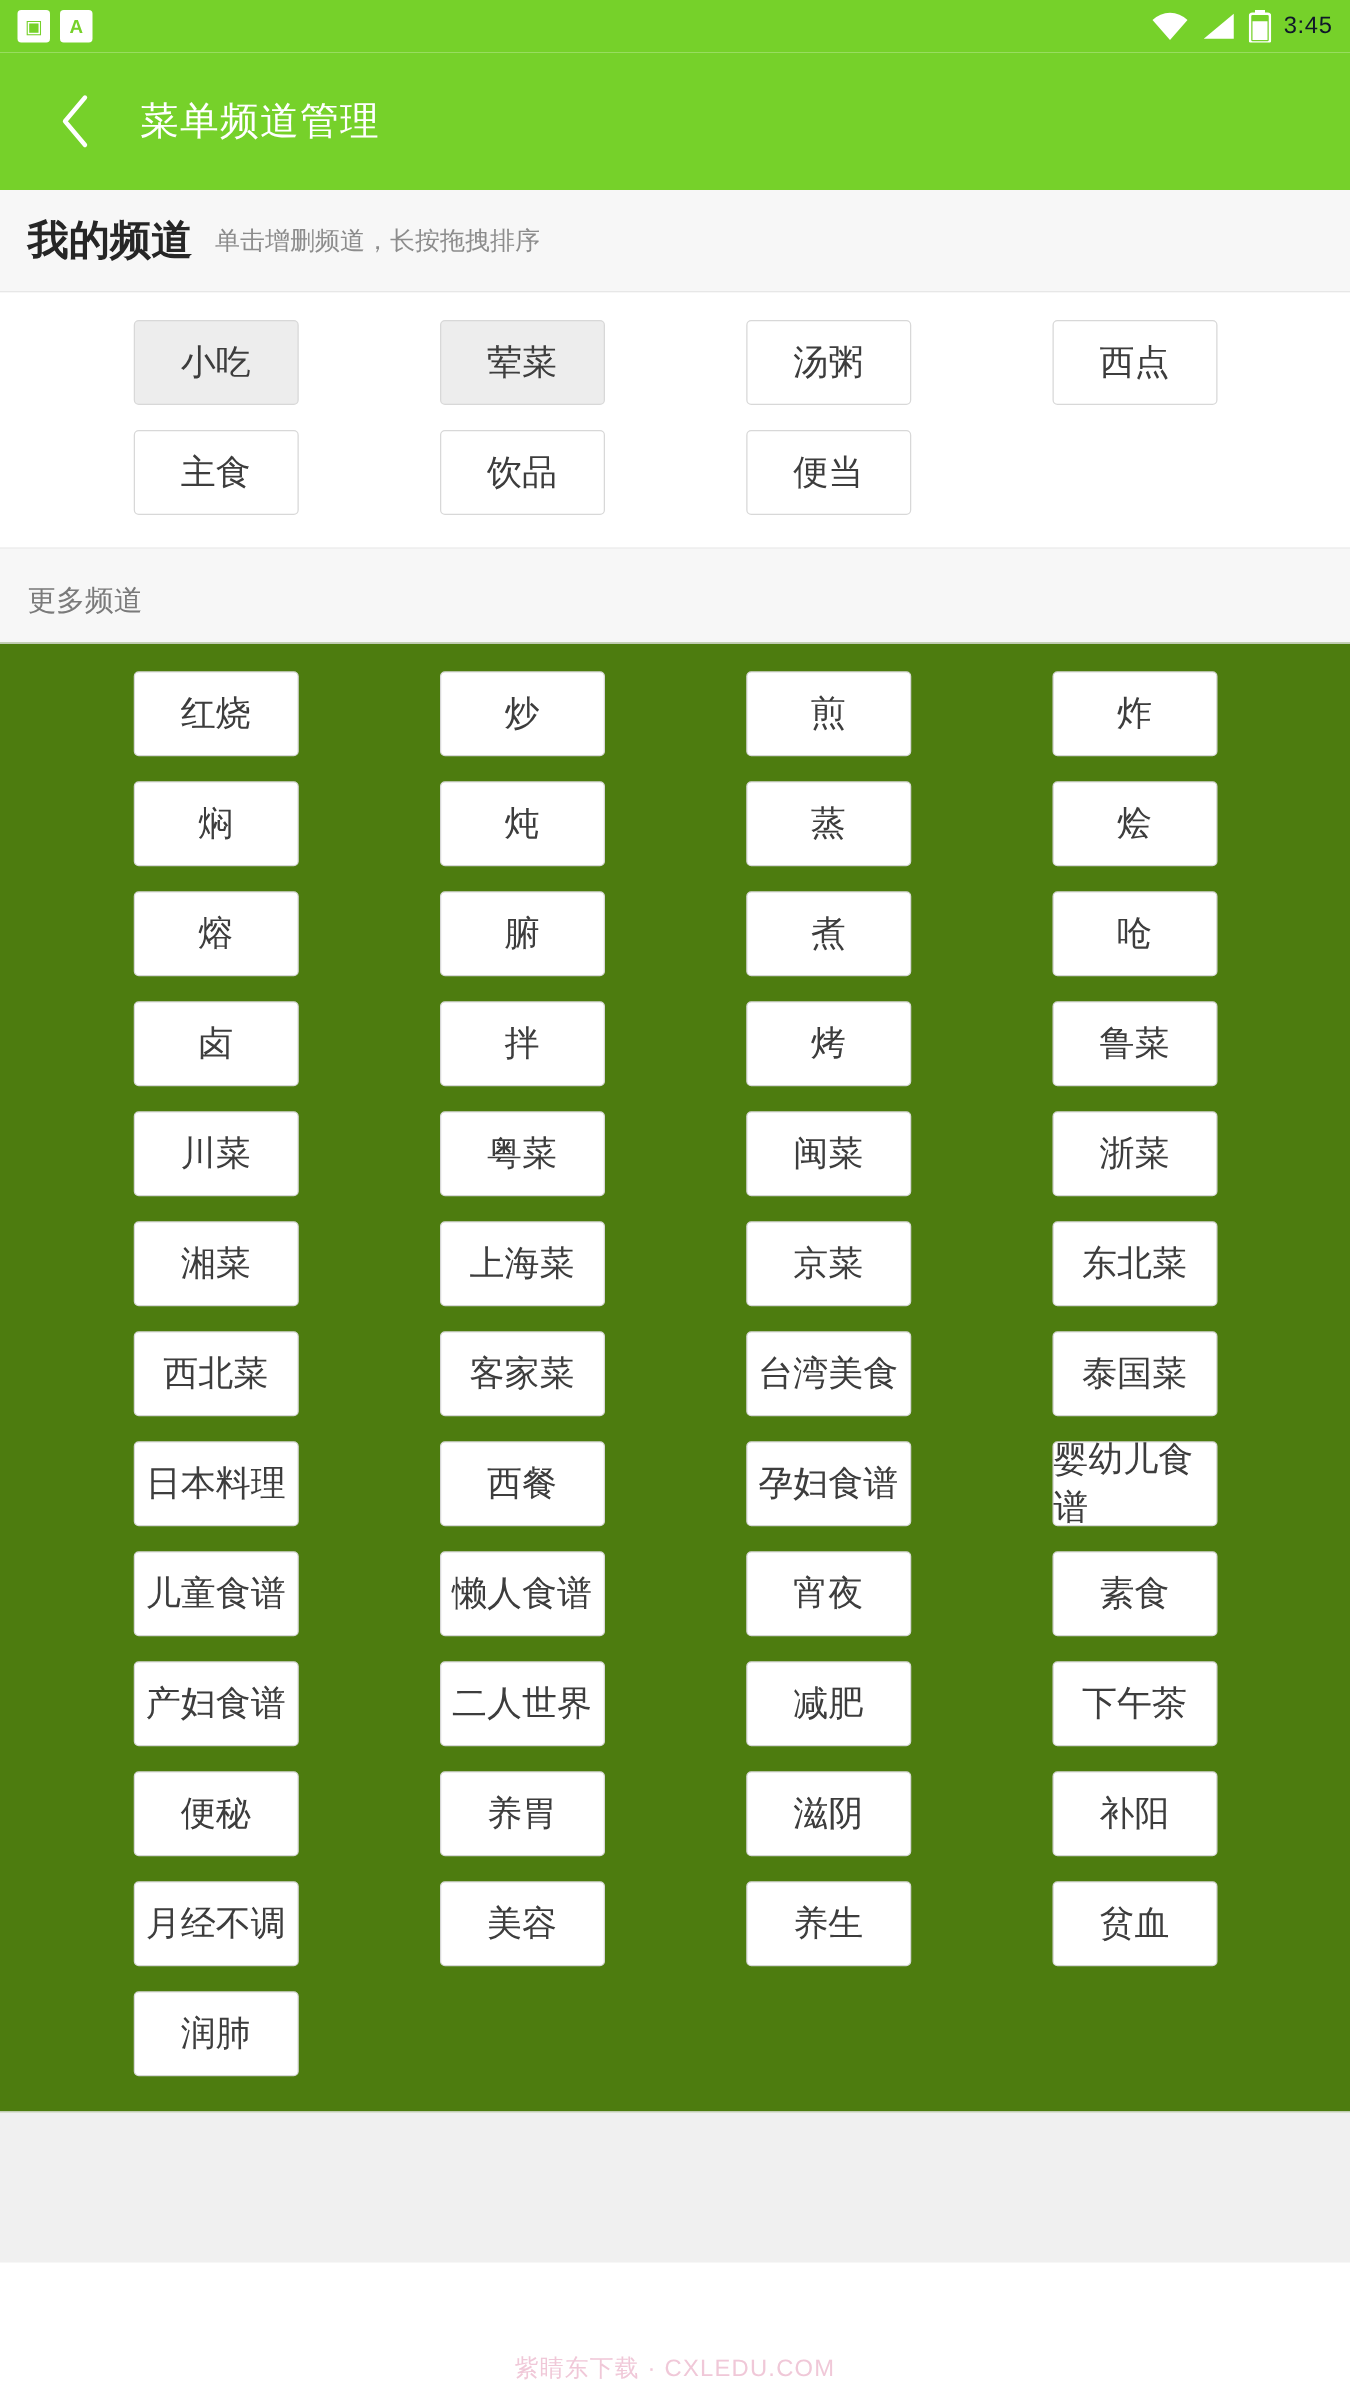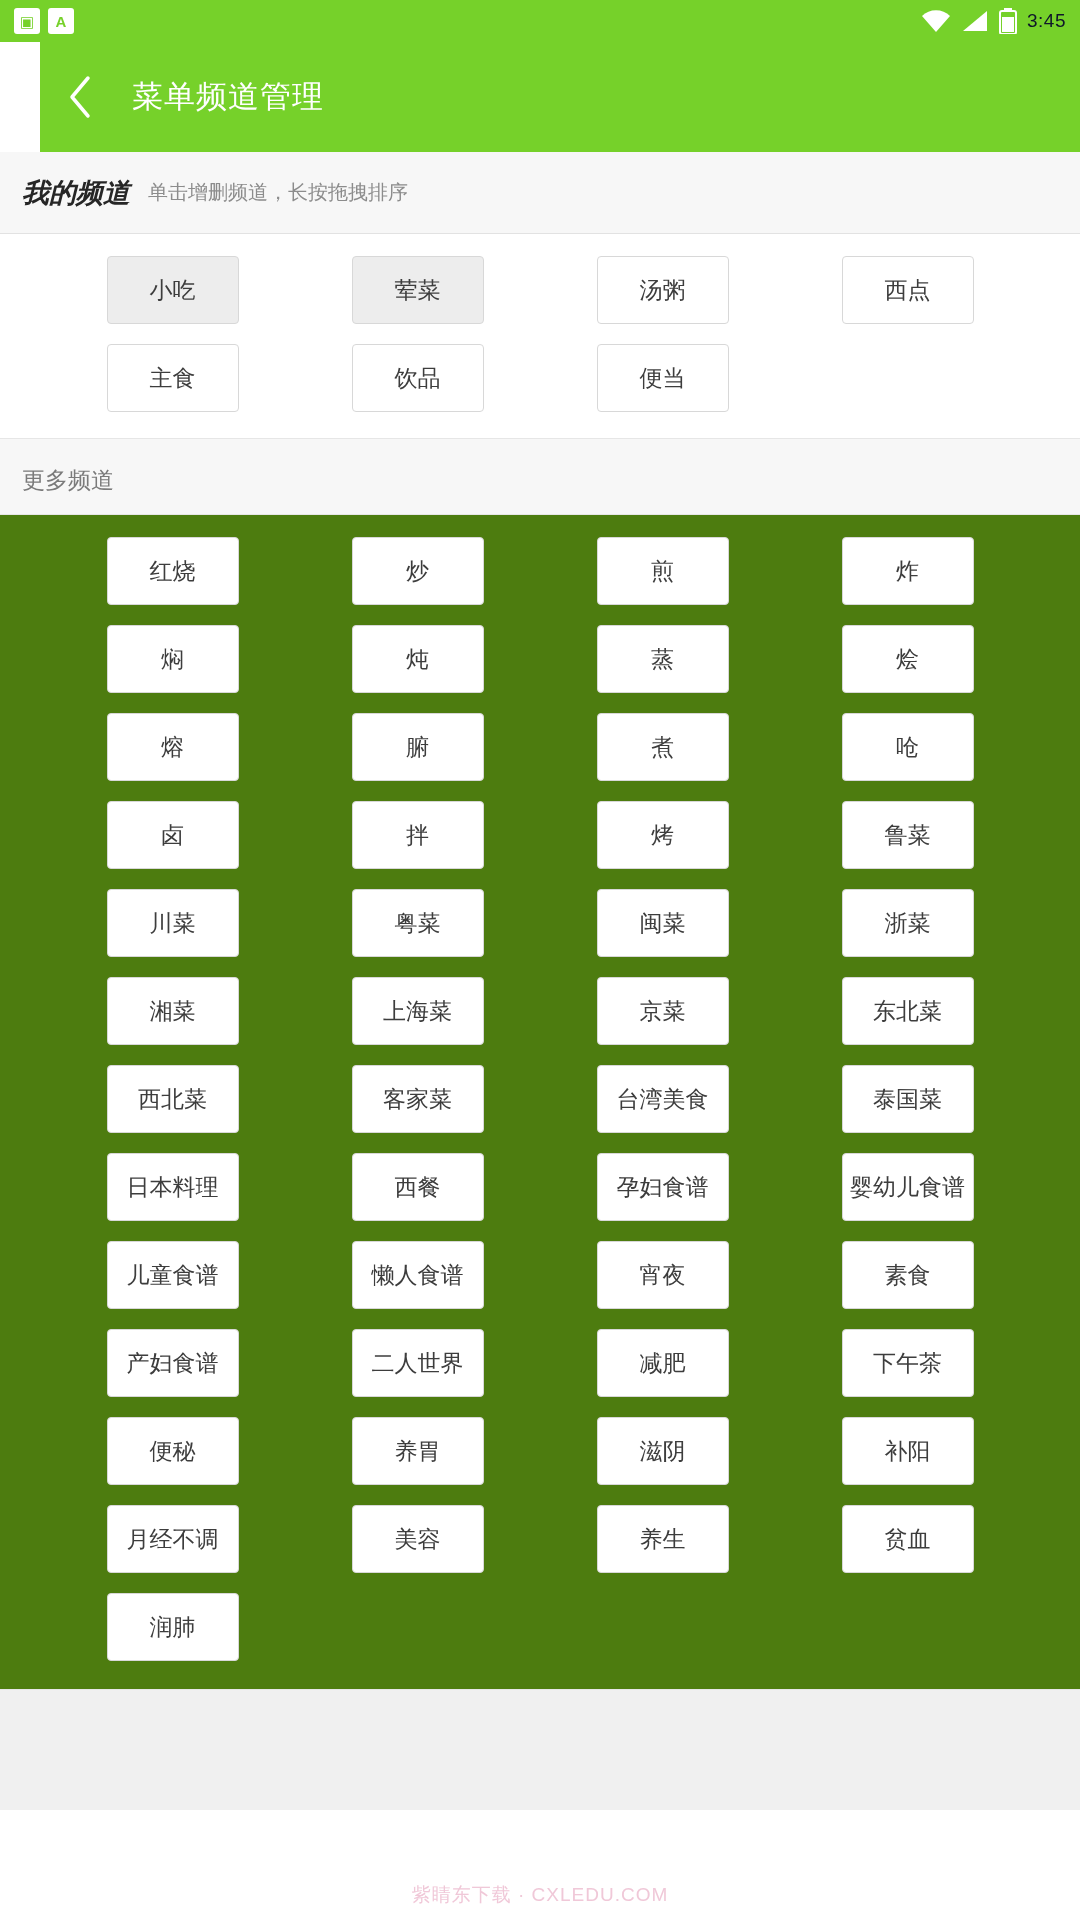--- a/index.html
+++ b/index.html
@@ -58,23 +58,22 @@
     letter-spacing: 0.5px;
     color: #0f172a;
   }
 
   
   .app-bar {
     height: 110px;
     background: #76d12a;
     display: flex;
     align-items: center;
-    padding: 0 16px;
-    box-sizing: border-box;
-    margin-left: 40px;
+    padding: 0 36px;
+    box-sizing: border-box;
   }
   .back-btn {
     width: 48px;
     height: 48px;
     display: flex;
     align-items: center;
     justify-content: center;
     cursor: pointer;
   }
   .back-btn svg { display: block; }
@@ -89,24 +88,23 @@
   .section-header {
     height: 82px;
     background: #f7f7f7;
     display: flex;
     align-items: center;
     padding: 0 22px;
     box-sizing: border-box;
     border-bottom: 1px solid #e2e2e2;
   }
   .section-title {
-    font-size: 27px;
+    font-size: 33px;
     font-weight: bold;
     color: #262626;
-    font-style: italic;
   }
   .section-hint {
     font-size: 20px;
     color: #8c8c8c;
     margin-left: 18px;
   }
 
   
   .panel {
     background: #ffffff;
@@ -123,21 +121,21 @@
   }
   .chip {
     width: 132px;
     height: 68px;
     border: 1px solid #d8d8d8;
     border-radius: 4px;
     background: #ffffff;
     display: flex;
     align-items: center;
     justify-content: center;
-    font-size: 23px;
+    font-size: 28px;
     color: #3d3d3d;
     box-sizing: border-box;
     cursor: pointer;
     user-select: none;
   }
   .chip.selected {
     background: #ededed;
   }
 
   .more-header {

